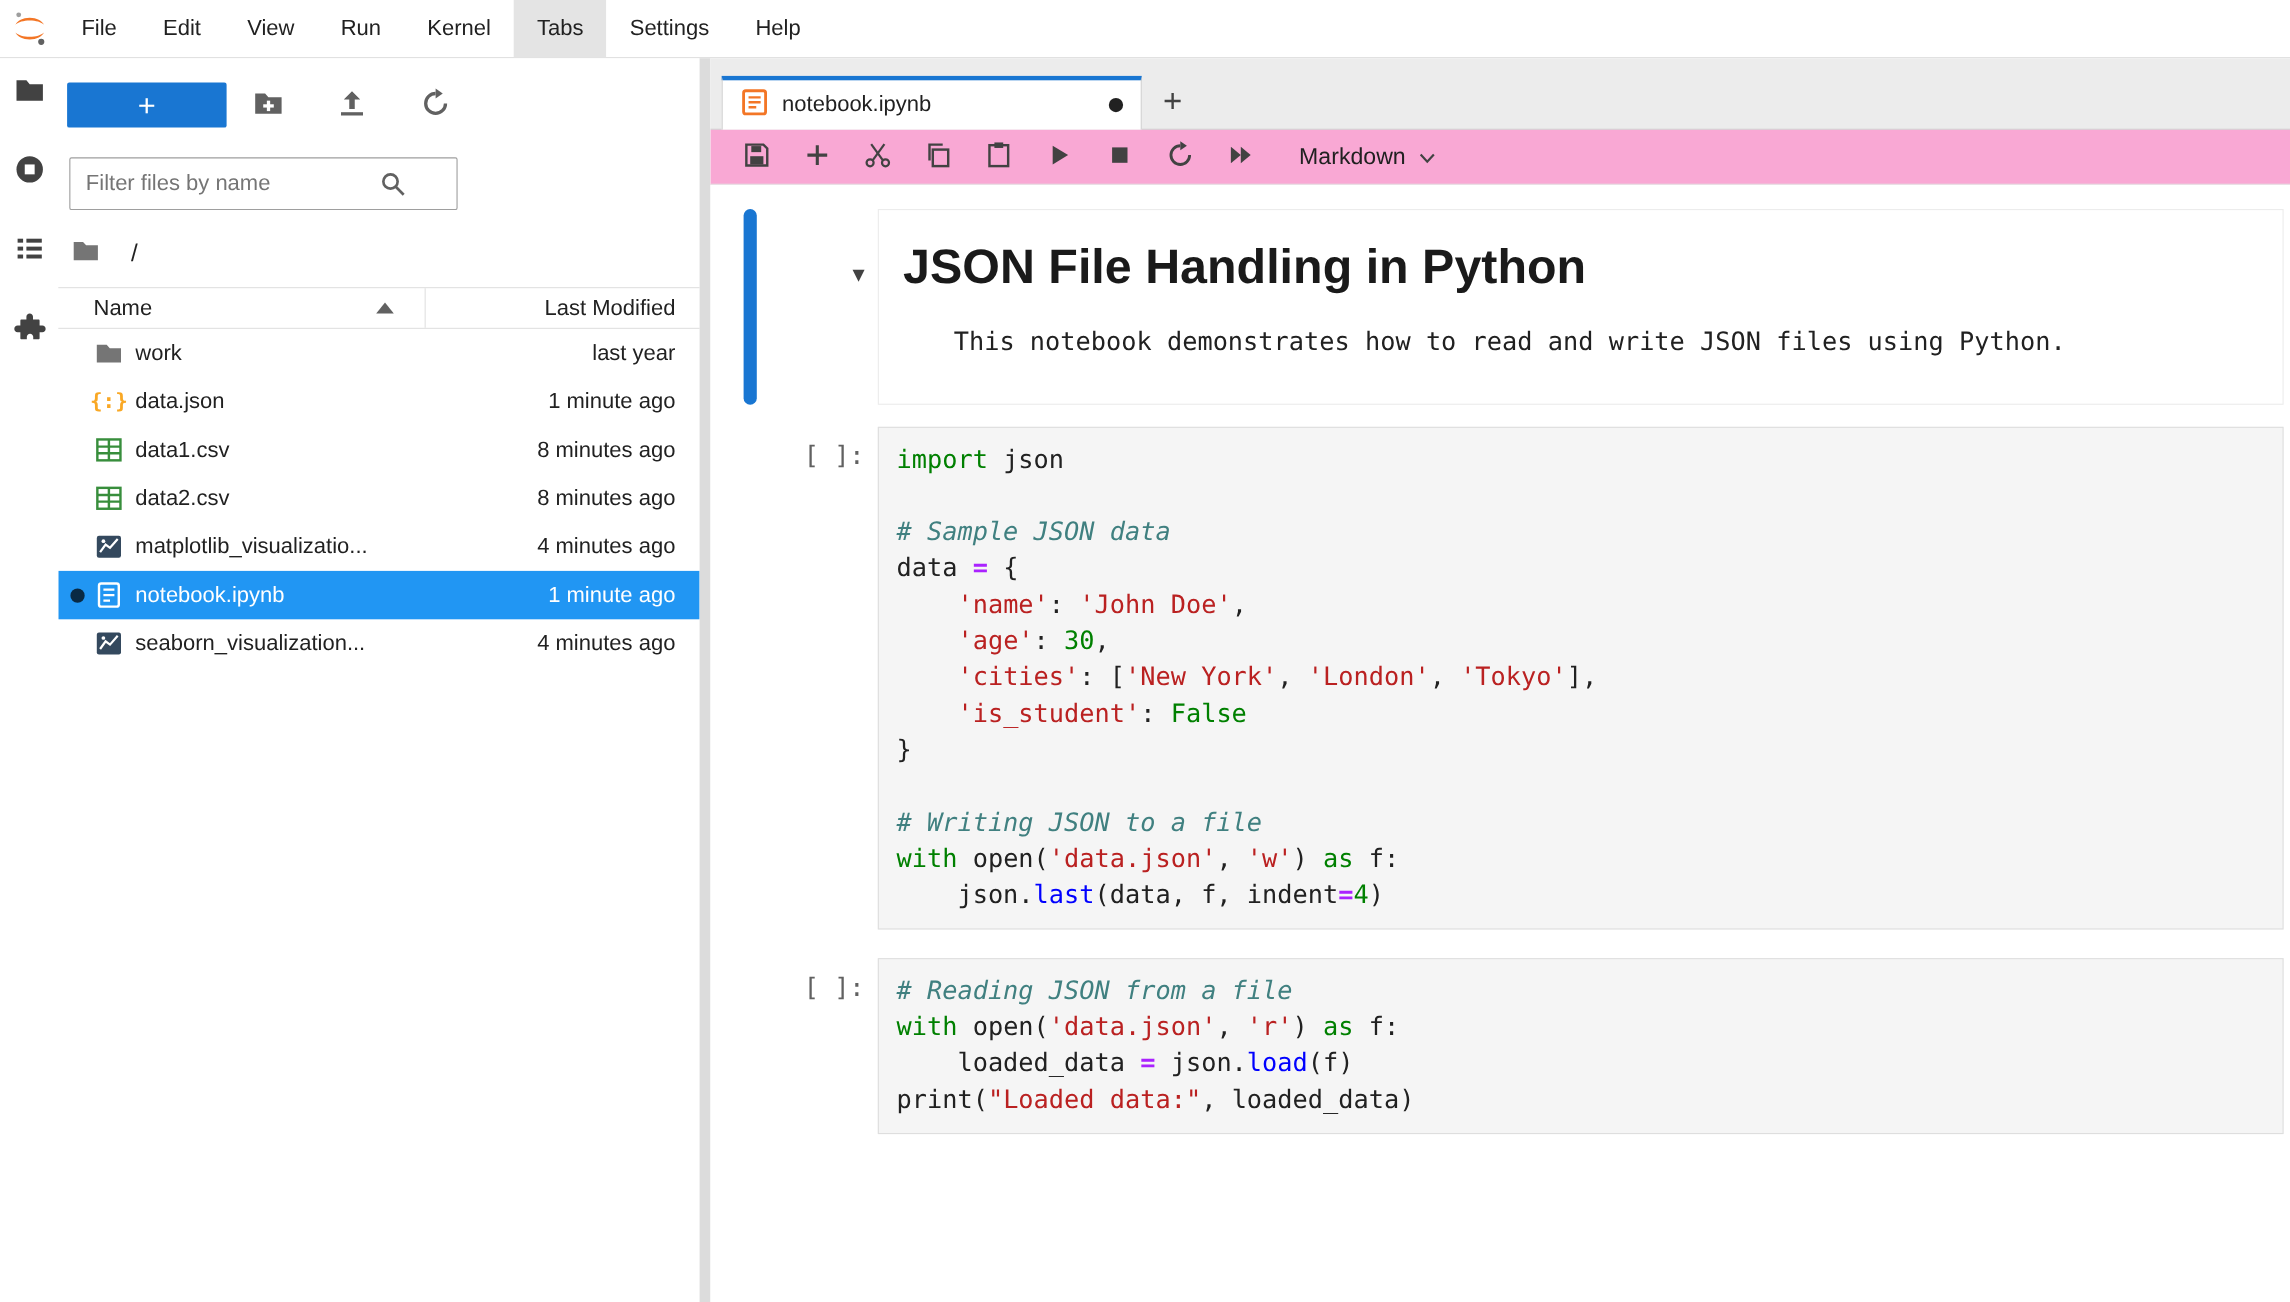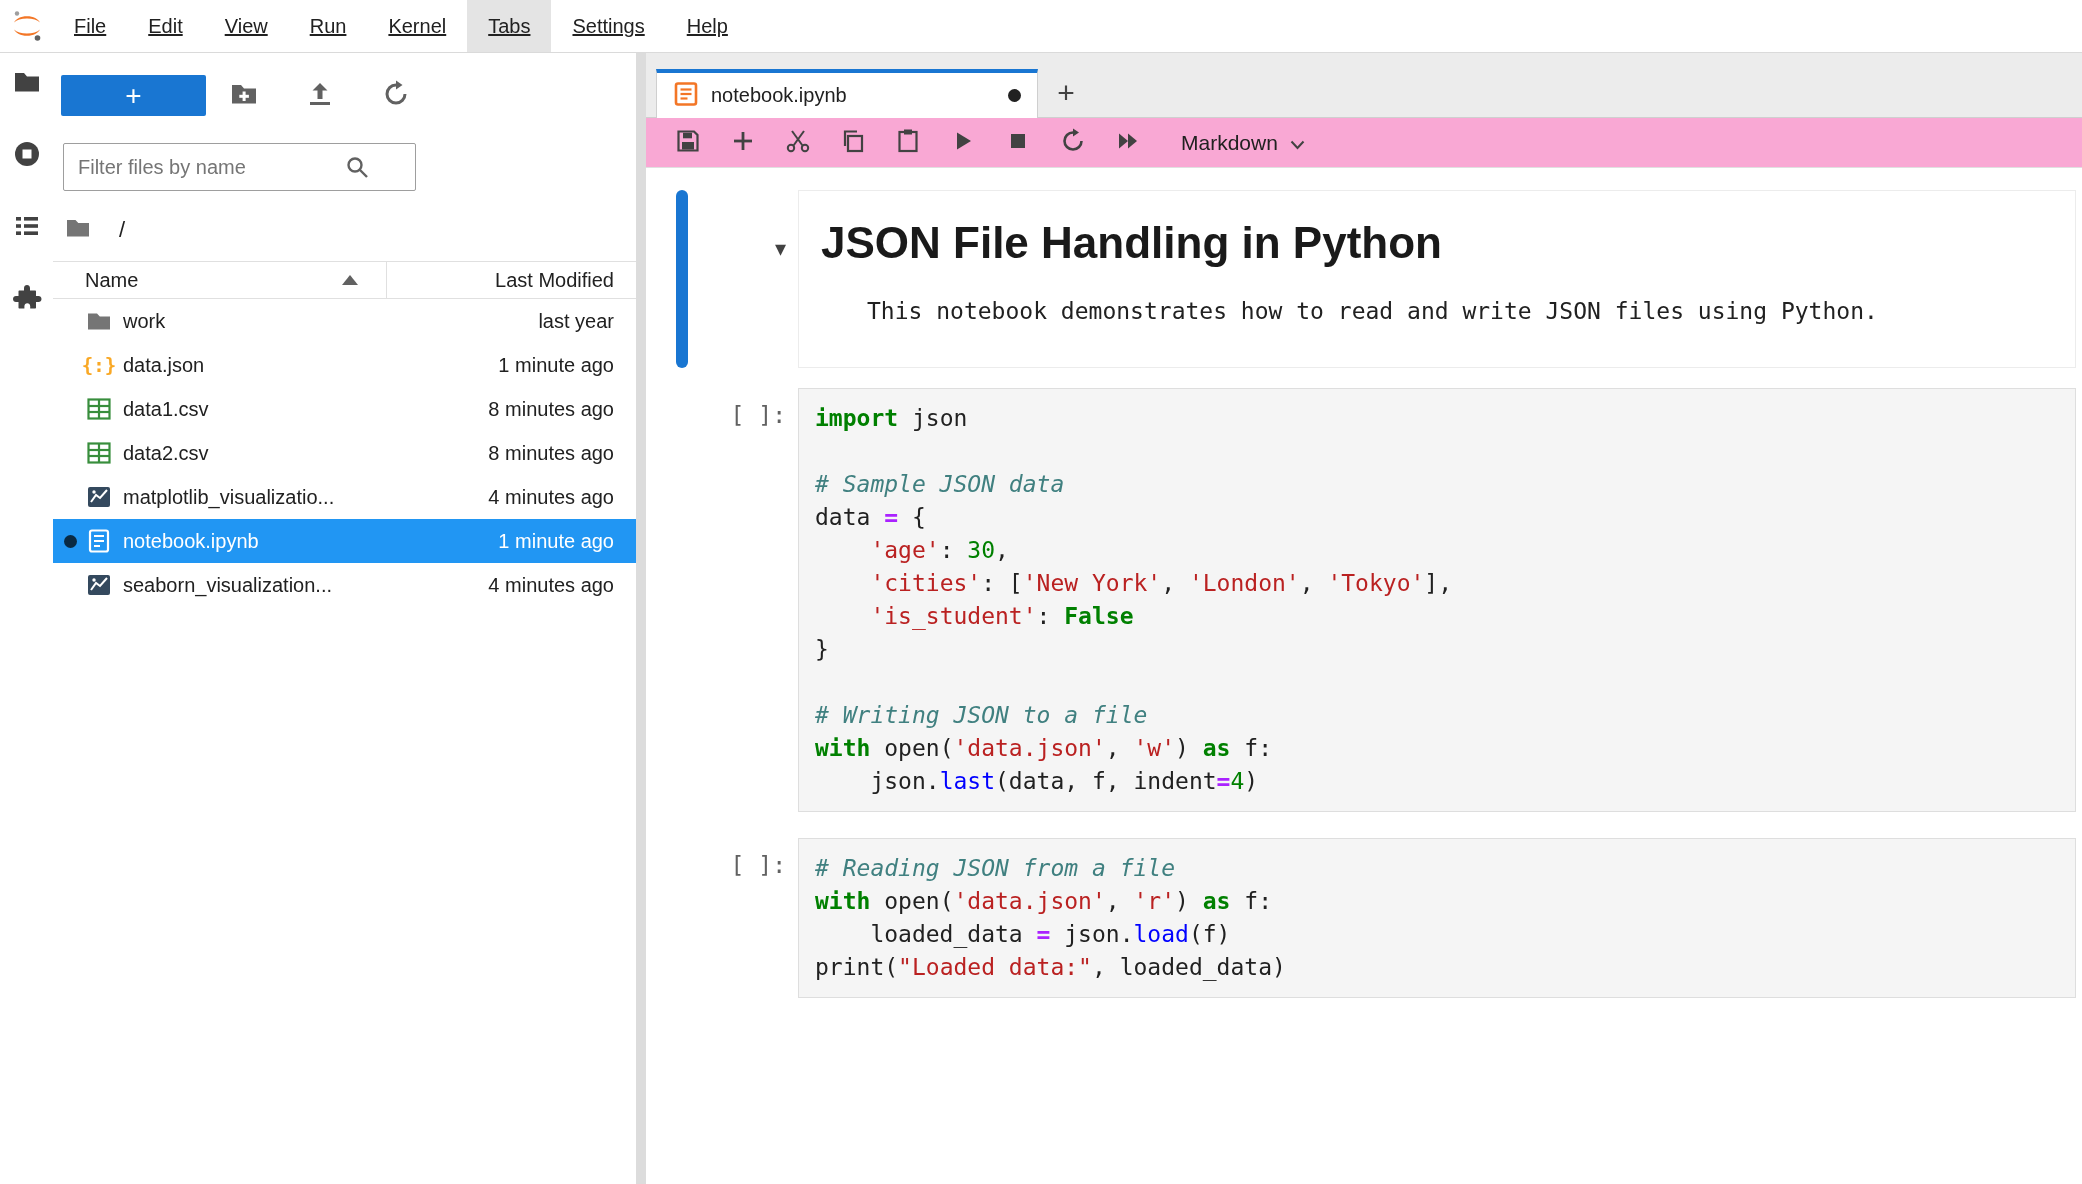--- a/index.html
+++ b/index.html
@@ -4,21 +4,21 @@
 <style>
   * { margin:0; padding:0; box-sizing:border-box; }
   html,body { width:2082px; height:1184px; overflow:hidden; background:#fff;
               font-family:"Liberation Sans", sans-serif; color:#212121; }
   .app { width:2082px; height:1184px; display:flex; flex-direction:column; }
 
   
   .menubar { height:53px; flex:none; display:flex; align-items:stretch;
              background:#fff; border-bottom:1px solid #dadada; }
   .logo { width:53px; display:flex; align-items:center; justify-content:center; }
-  .menu-item { font-size:20px; line-height:52px; padding:0 21px; cursor:default;text-decoration:underline; }
+  .menu-item { font-size:20px; line-height:52px; padding:0 21px; cursor:default; }
   .menu-item.active { background:#e4e4e4; }
 
   .body { flex:1; display:flex; min-height:0; }
 
   
   .sidestrip { width:53px; flex:none; background:#fff; display:flex; flex-direction:column;
                align-items:center; padding-top:14px; gap:42px; }
   .side-icon { width:30px; height:30px; display:flex; align-items:center; justify-content:center; }
 
   
@@ -88,21 +88,21 @@
 
   .md-body { flex:1; background:#fff; border:1px solid #ececec; padding:26px 22px 34px 22px; min-height:178px; }
   .md-title { font-size:44px; font-weight:bold; color:#1a1a1a; line-height:1.2; }
   .md-code { font-family:"DejaVu Sans Mono", monospace; font-size:23px; color:#212121;
              margin:28px 0 0 46px; white-space:pre-wrap; }
 
   .editor { flex:1; background:#f5f5f5; border:1px solid #dedede; padding:13px 16px;
             font-family:"DejaVu Sans Mono", monospace; font-size:23px; line-height:33px; color:#212121; }
   .code-line { white-space:pre; min-height:33px; }
   .tok-pl { color:#212121; }
-  .tok-kw { color:#008000; font-weight:bold; }
+  .tok-kw { color:#008000; font-weight:normal; }
   .tok-cm { color:#408080; font-style:italic; }
   .tok-st { color:#ba2121; }
   .tok-nb { color:#008000; }
   .tok-op { color:#aa22ff; font-weight:bold; }
   .tok-fn { color:#0000ff; }
 </style>
 </head>
 <body>
 
 <div class="app">
@@ -417,20 +417,21 @@
         </div>
 
         <div class="cell code-cell">
           <div class="collapser"></div>
           <div class="prompt">[ ]:</div>
           <div class="editor">
               <div class="code-line"><span class="tok-kw">import</span><span class="tok-pl"> json</span></div>
               <div class="code-line"></div>
               <div class="code-line"><span class="tok-cm"># Sample JSON data</span></div>
               <div class="code-line"><span class="tok-pl">data </span><span class="tok-op">=</span><span class="tok-pl"> {</span></div>
+              <div class="code-line"><span class="tok-pl">    </span><span class="tok-st">'name'</span><span class="tok-pl">: </span><span class="tok-st">'John Doe'</span><span class="tok-pl">,</span></div>
               <div class="code-line"><span class="tok-pl">    </span><span class="tok-st">'age'</span><span class="tok-pl">: </span><span class="tok-nb">30</span><span class="tok-pl">,</span></div>
               <div class="code-line"><span class="tok-pl">    </span><span class="tok-st">'cities'</span><span class="tok-pl">: [</span><span class="tok-st">'New York'</span><span class="tok-pl">, </span><span class="tok-st">'London'</span><span class="tok-pl">, </span><span class="tok-st">'Tokyo'</span><span class="tok-pl">],</span></div>
               <div class="code-line"><span class="tok-pl">    </span><span class="tok-st">'is_student'</span><span class="tok-pl">: </span><span class="tok-kw">False</span></div>
               <div class="code-line"><span class="tok-pl">}</span></div>
               <div class="code-line"></div>
               <div class="code-line"><span class="tok-cm"># Writing JSON to a file</span></div>
               <div class="code-line"><span class="tok-kw">with</span><span class="tok-pl"> open(</span><span class="tok-st">'data.json'</span><span class="tok-pl">, </span><span class="tok-st">'w'</span><span class="tok-pl">) </span><span class="tok-kw">as</span><span class="tok-pl"> f:</span></div>
               <div class="code-line"><span class="tok-pl">    json.</span><span class="tok-fn">last</span><span class="tok-pl">(data, f, indent</span><span class="tok-op">=</span><span class="tok-nb">4</span><span class="tok-pl">)</span></div>
             </div>
         </div>

